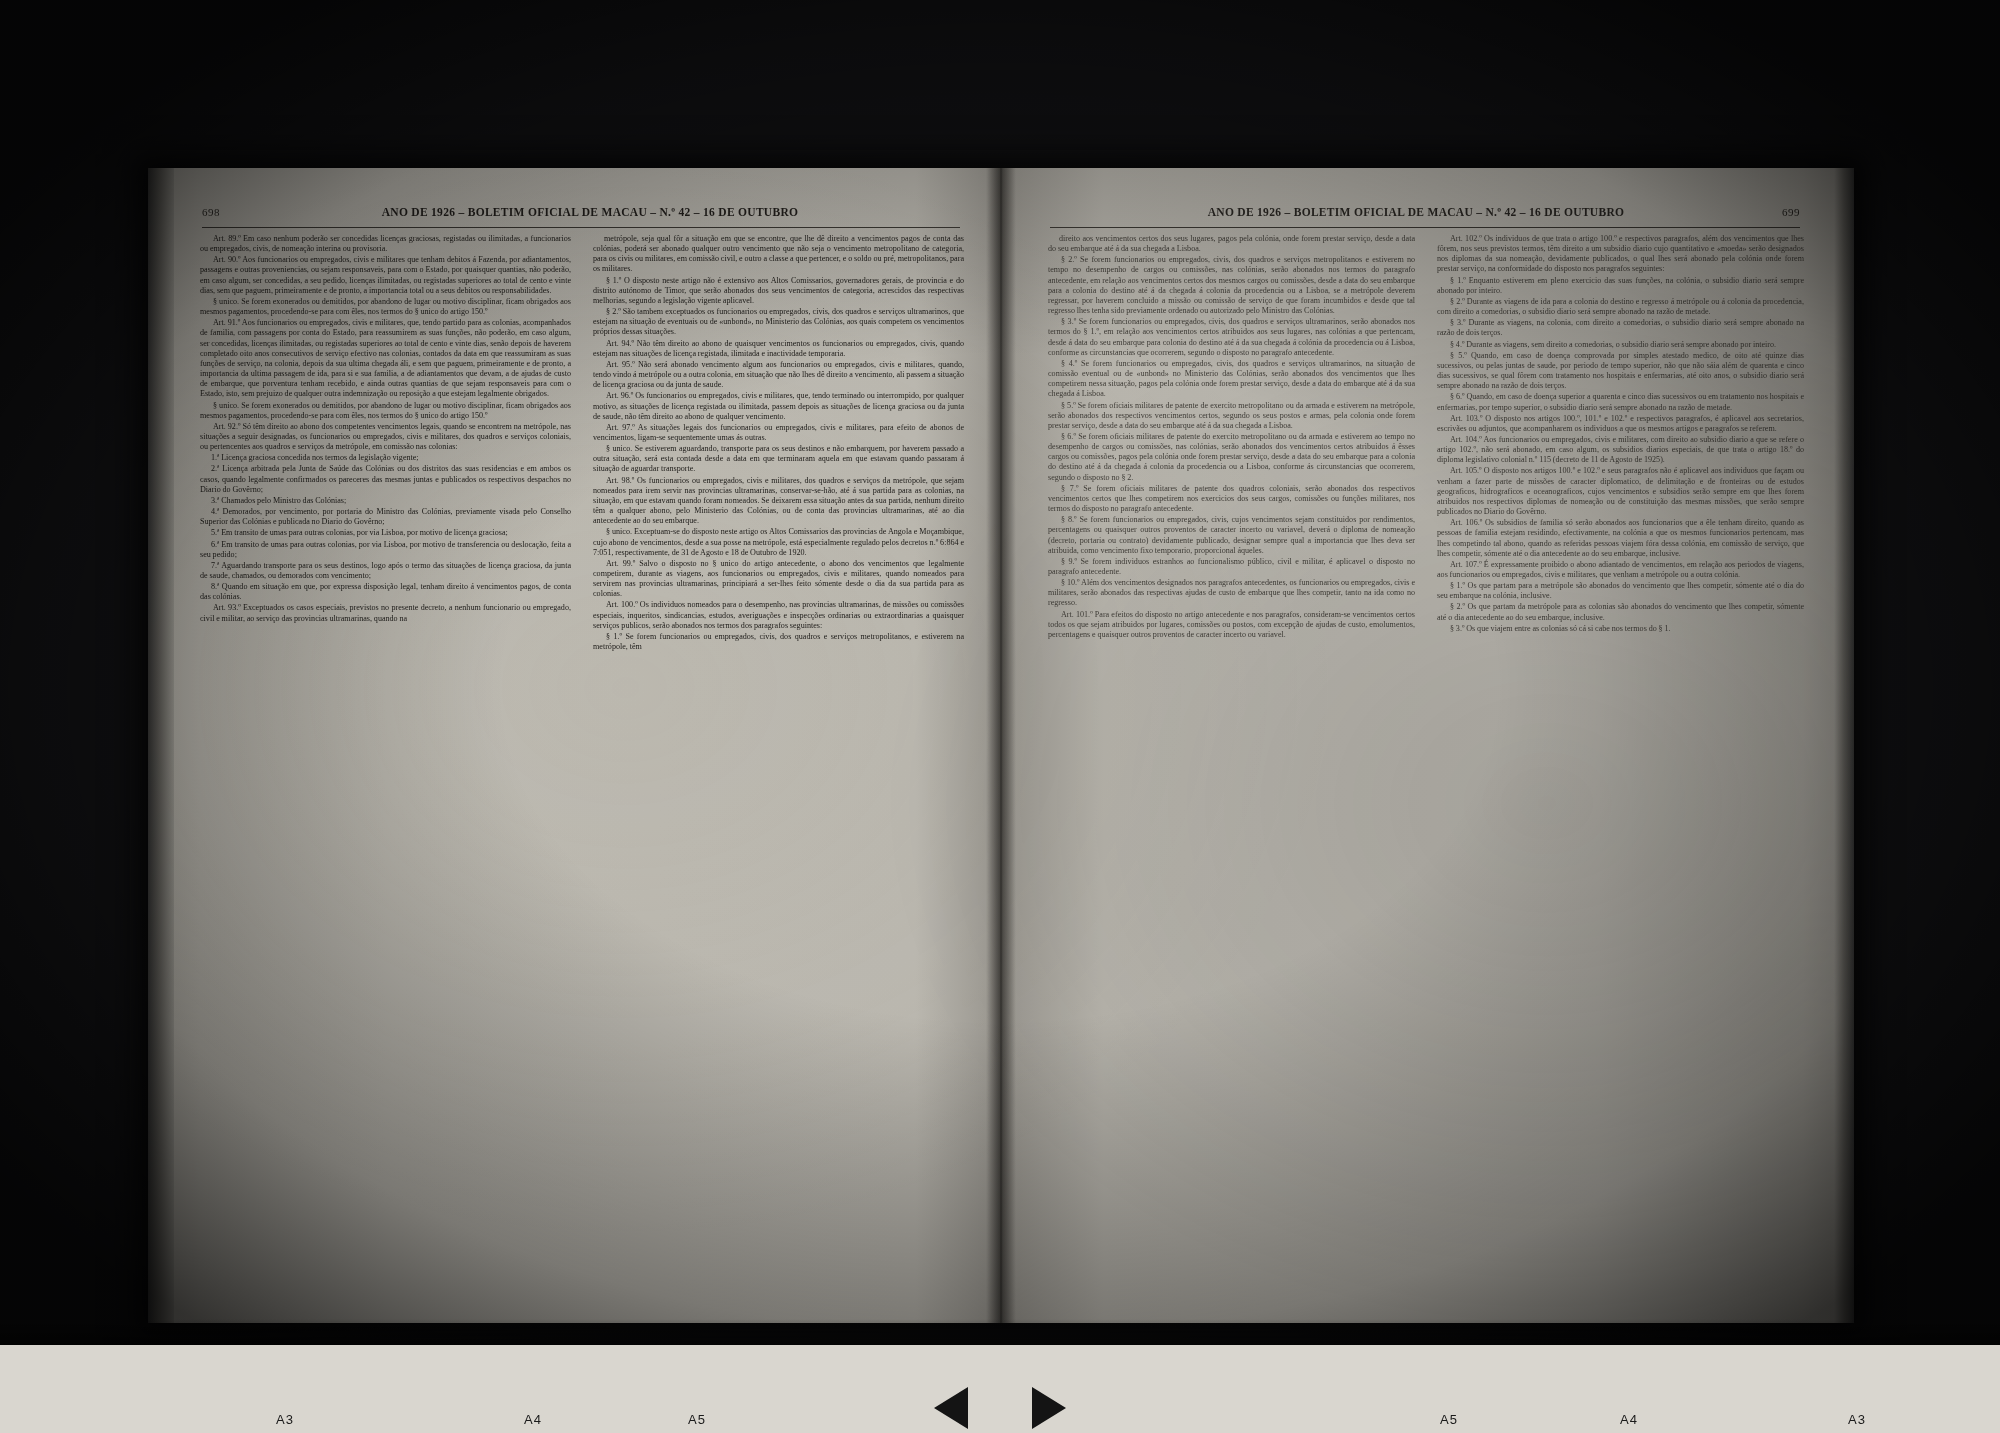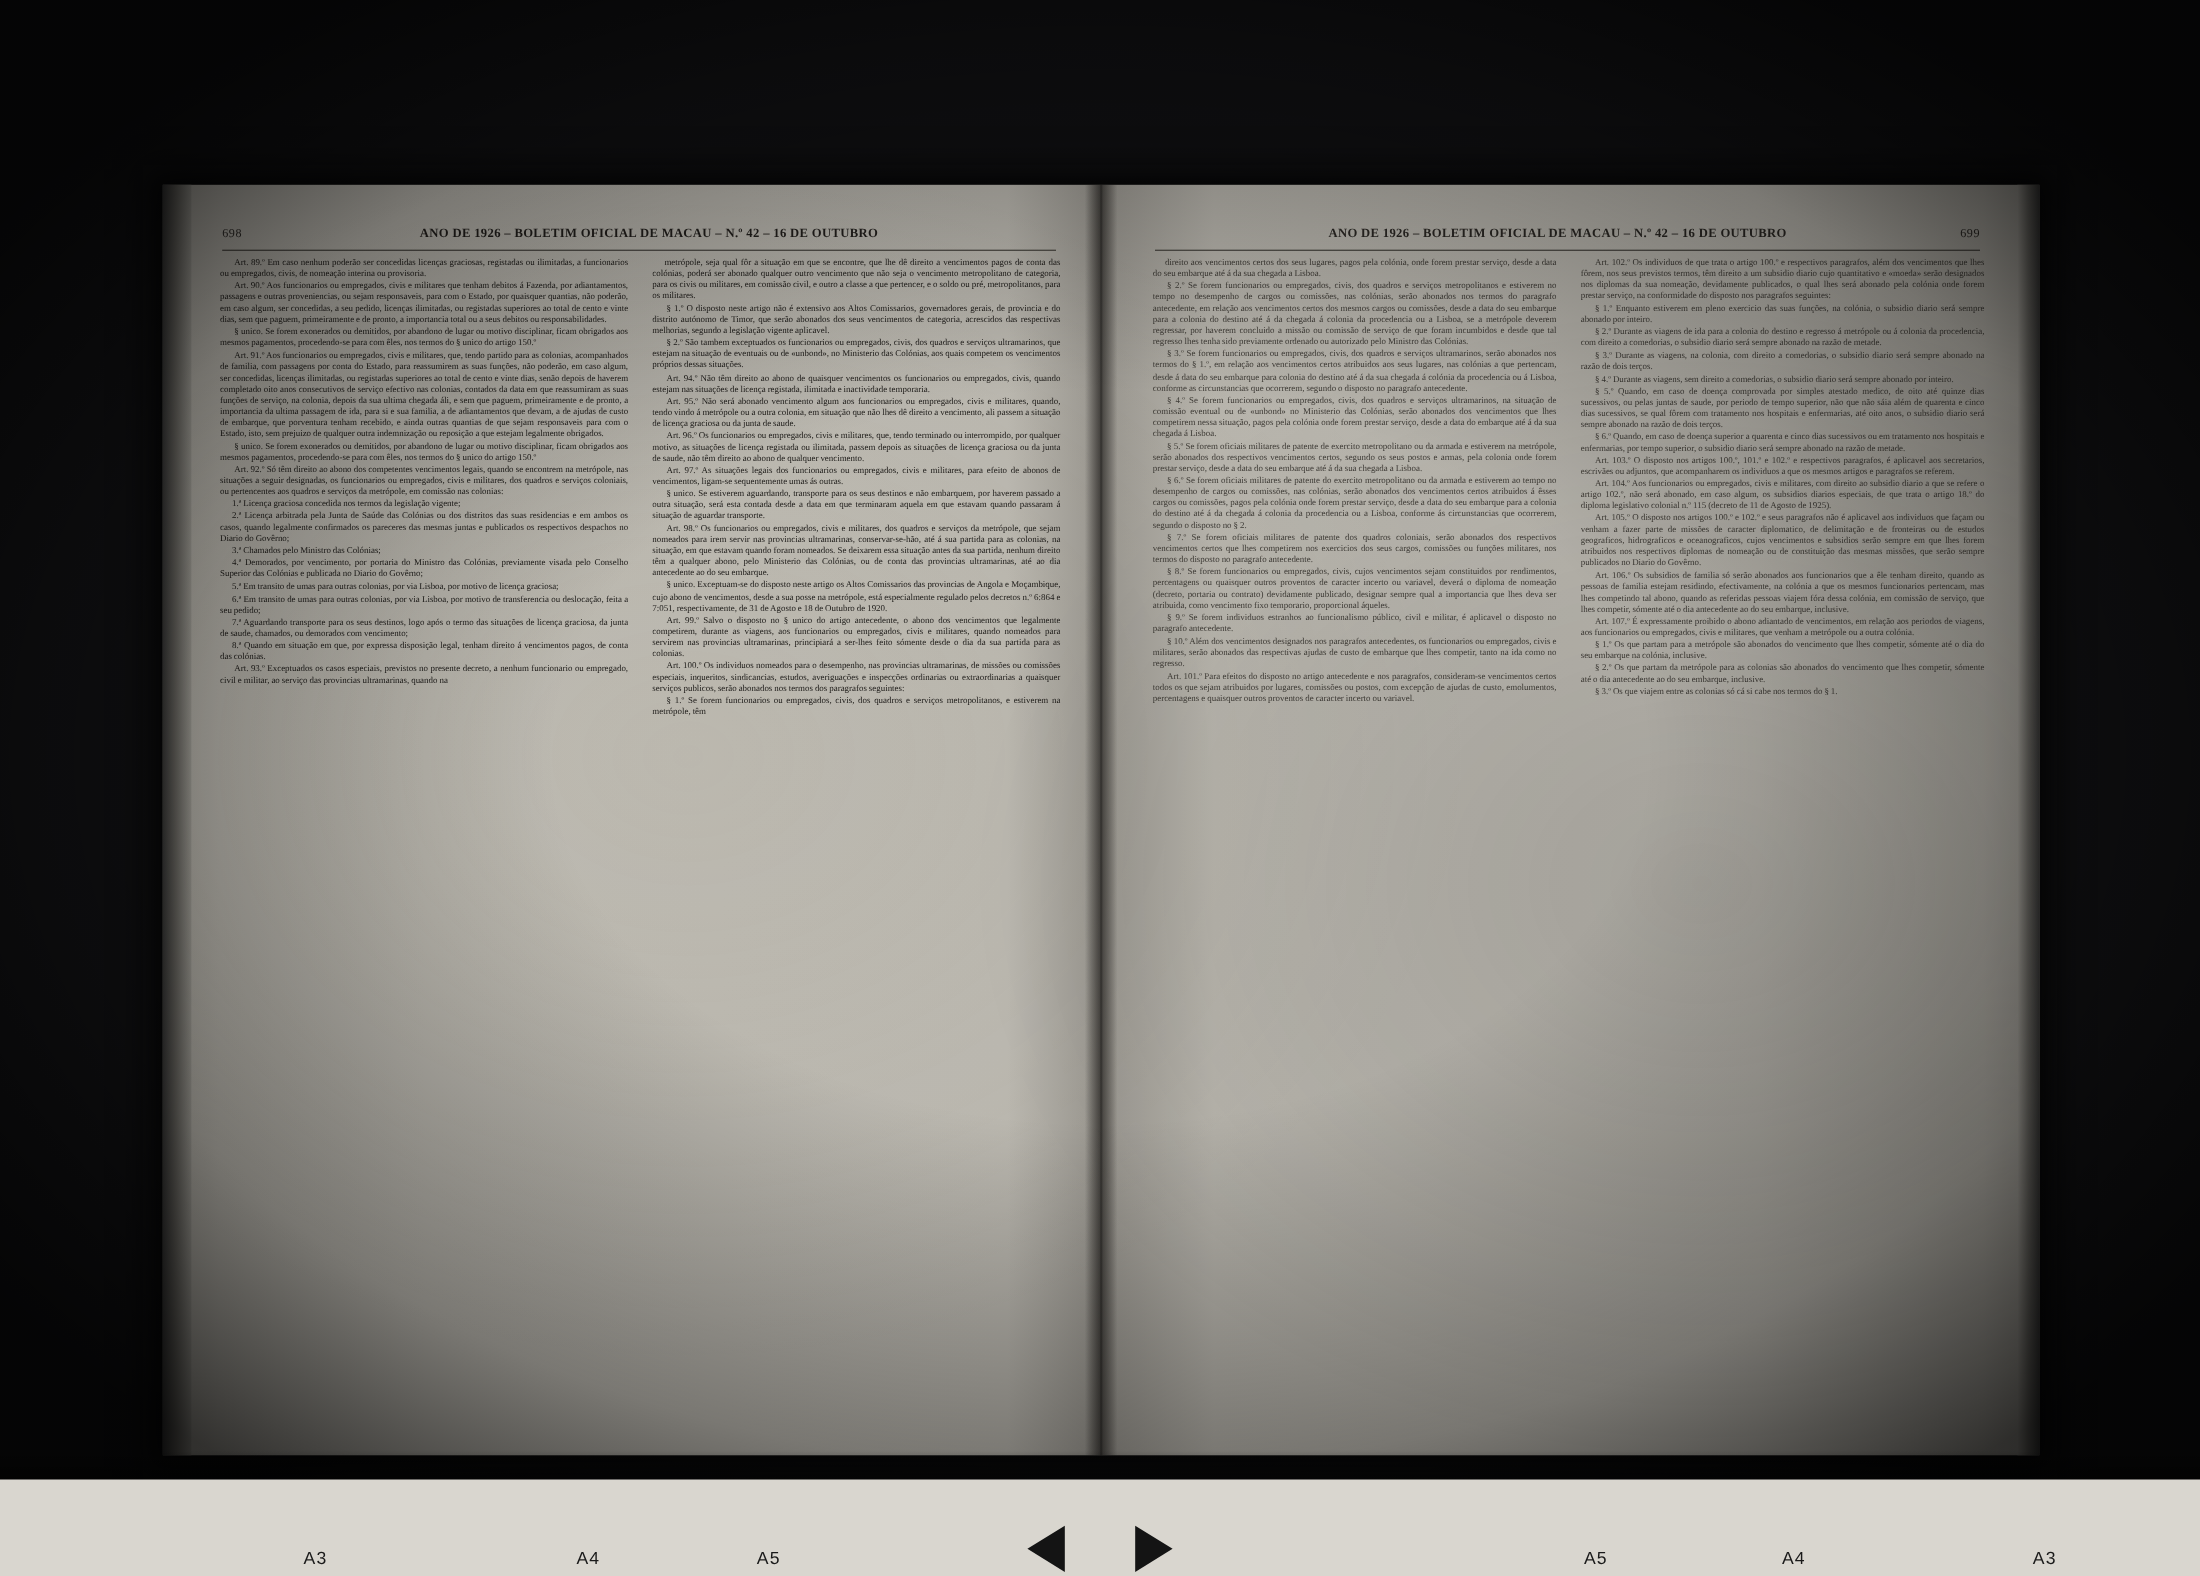--- a/index.html
+++ b/index.html
@@ -175,21 +175,21 @@
     position: absolute;
     left: 0;
     bottom: 0;
     width: 2000px;
     height: 88px;
     background: #d9d6cf;
   }
   #filmstrip .mark {
     position: absolute;
     bottom: 6px;
-    font-size: 16px;
+    font-size: 13px;
     color: #1a1a1a;
     font-family: "Liberation Sans", sans-serif;
     letter-spacing: 1px;
   }
   #filmstrip .arrows {
     position: absolute;
     bottom: 4px;
     left: 50%;
     margin-left: -66px;
     width: 132px;

